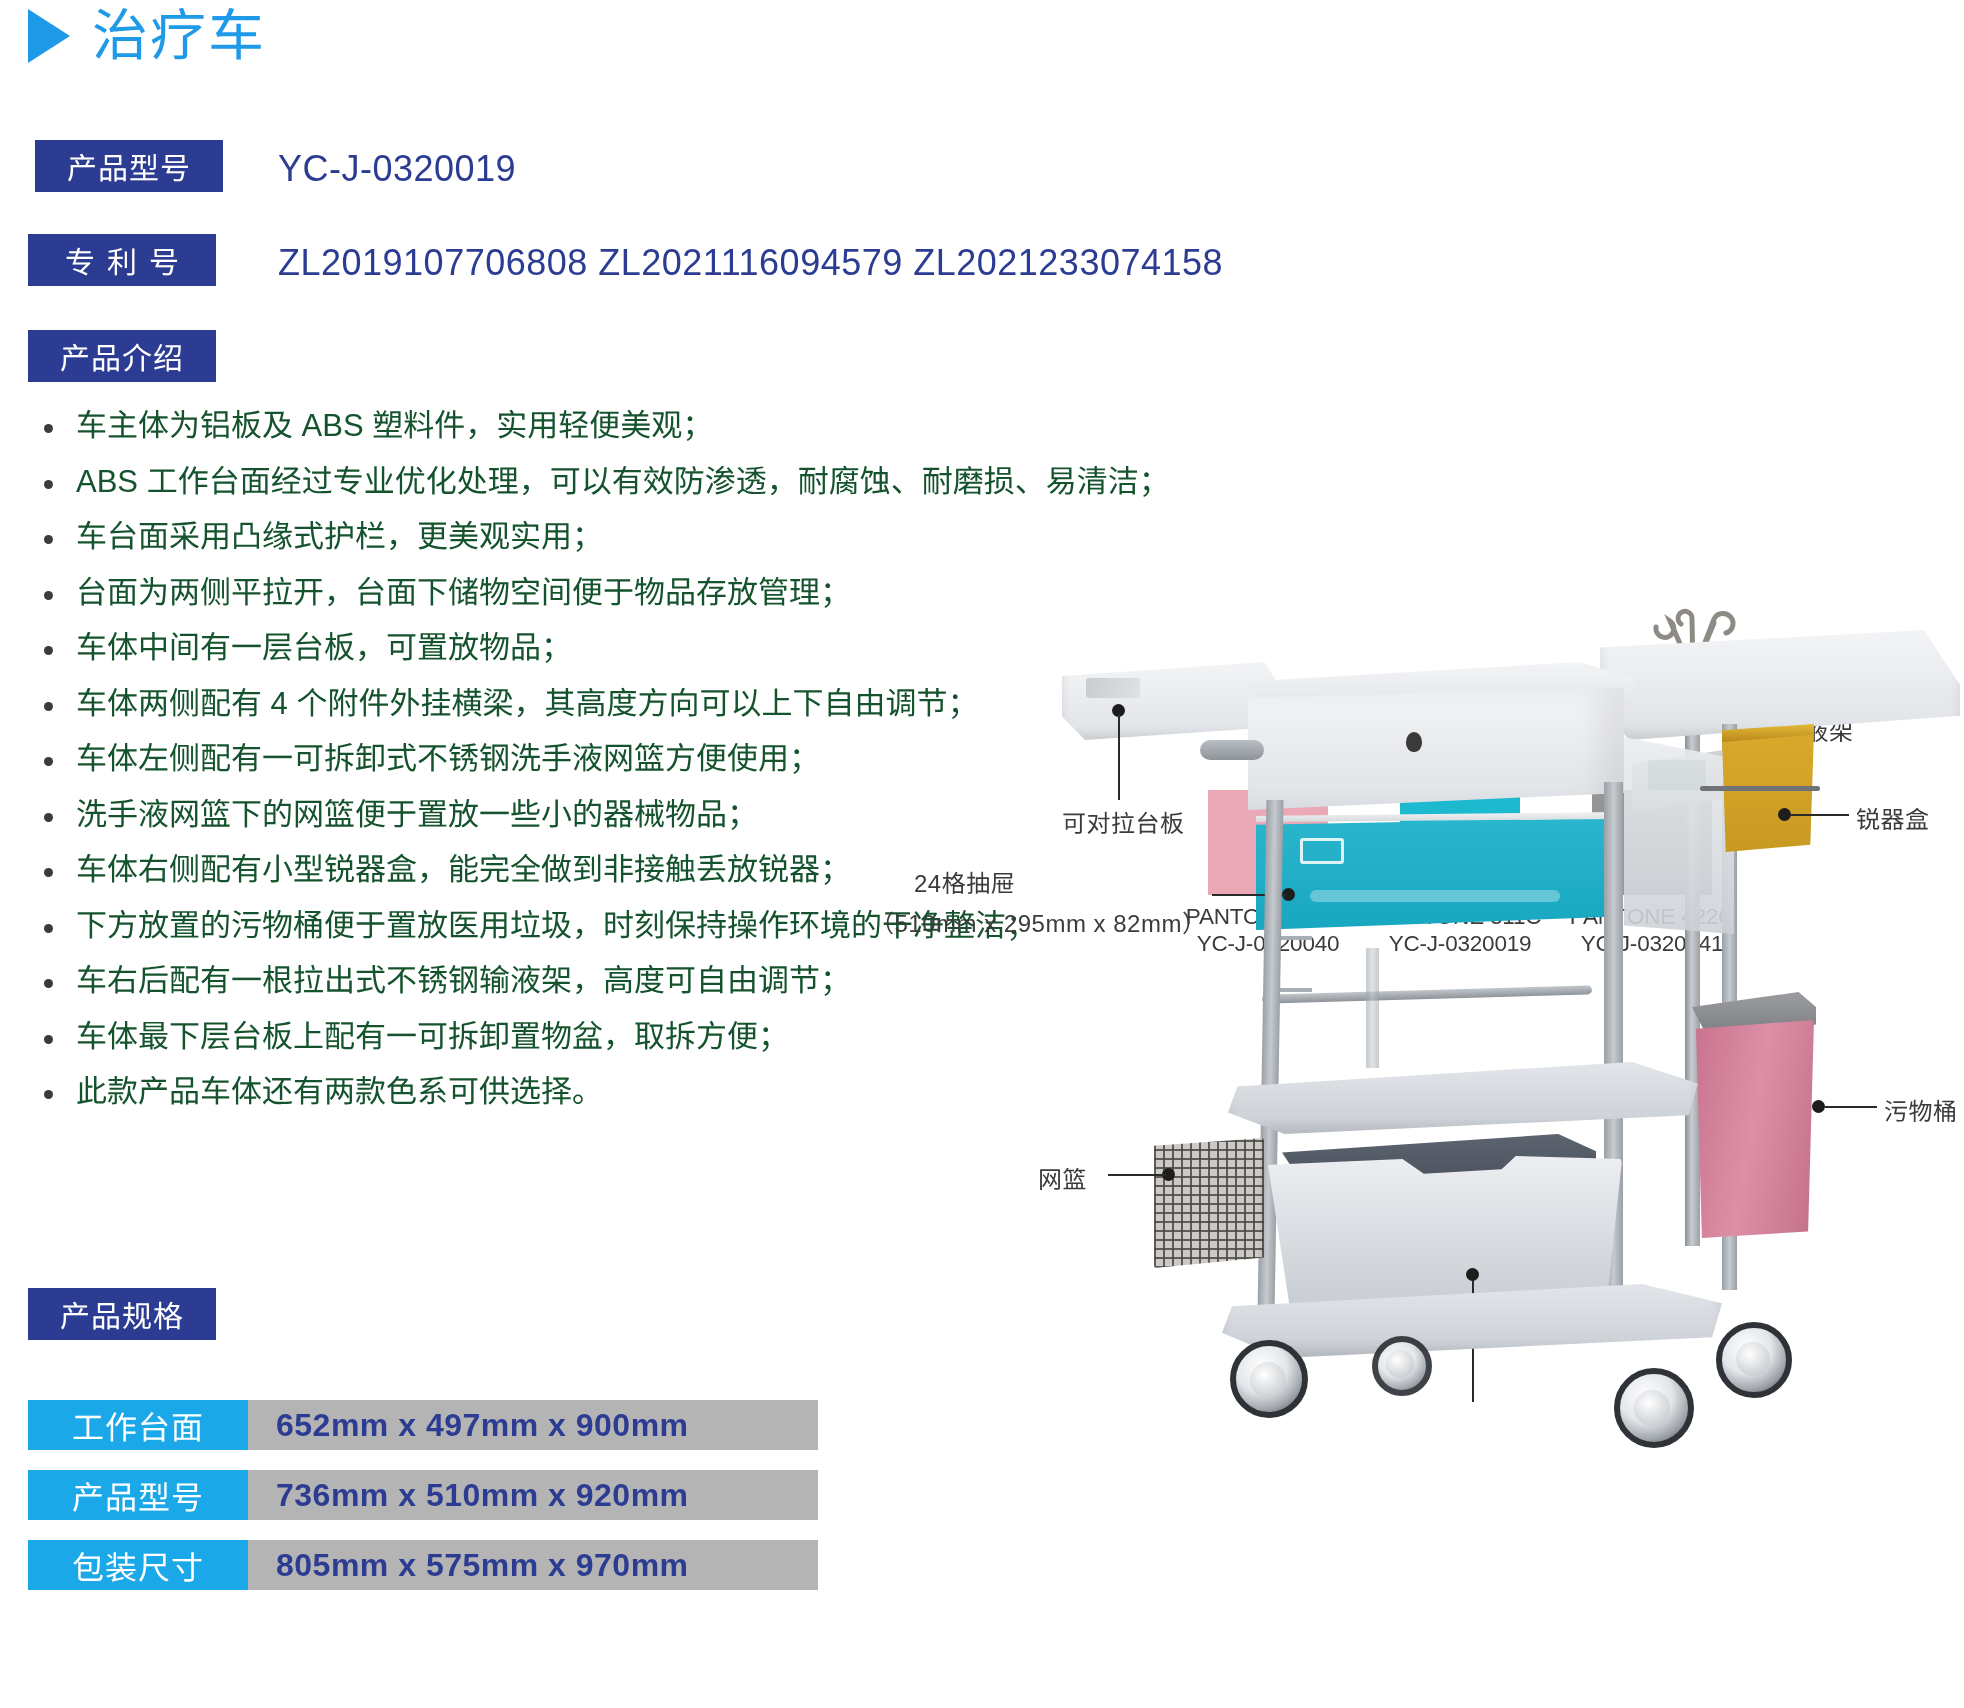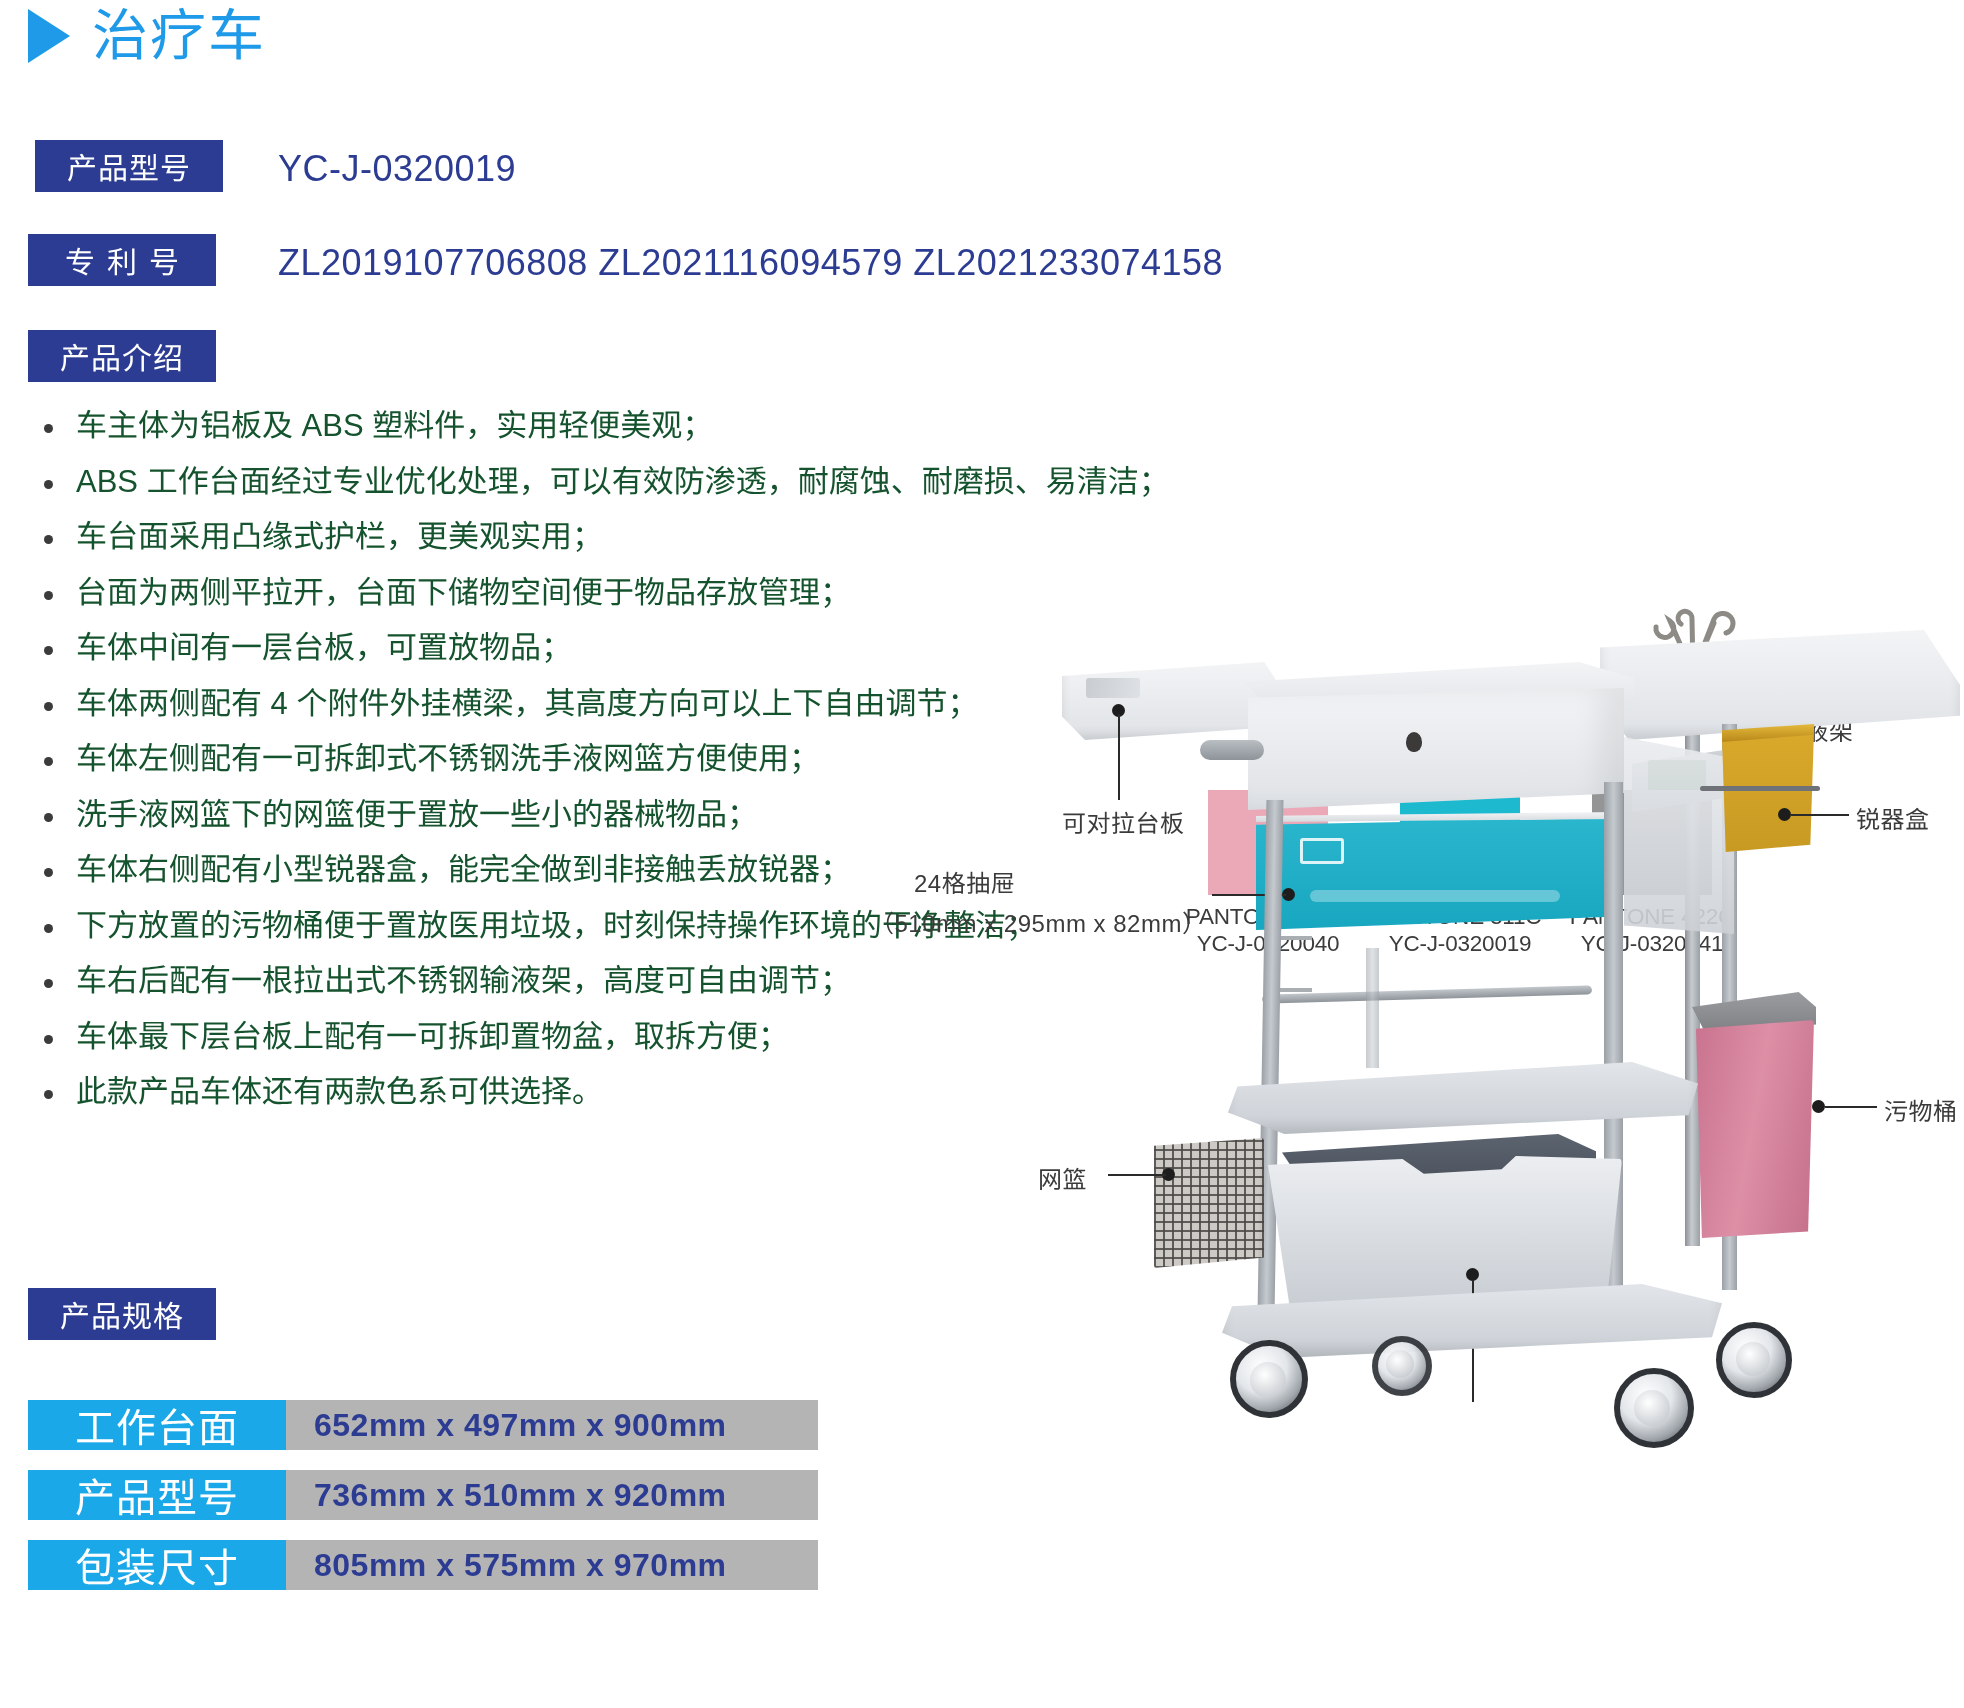--- a/index.html
+++ b/index.html
@@ -97,24 +97,24 @@
     position: absolute;
     left: 28px; top: 1400px;
     width: 790px;
   }
   .spec-row {
     display: flex;
     height: 50px;
     margin-bottom: 20px;
   }
   .spec-key {
-    width: 258px;
+    width: 220px;
     background: #1aa8e8;
     color: #ffffff;
-    font-size: 40px;
+    font-size: 32px;
     font-weight: 500;
     display: flex;
     align-items: center;
     justify-content: center;
     letter-spacing: 1px;
   }
   .spec-val {
     flex: 1;
     background: #b4b4b4;
     color: #2c3c92;

